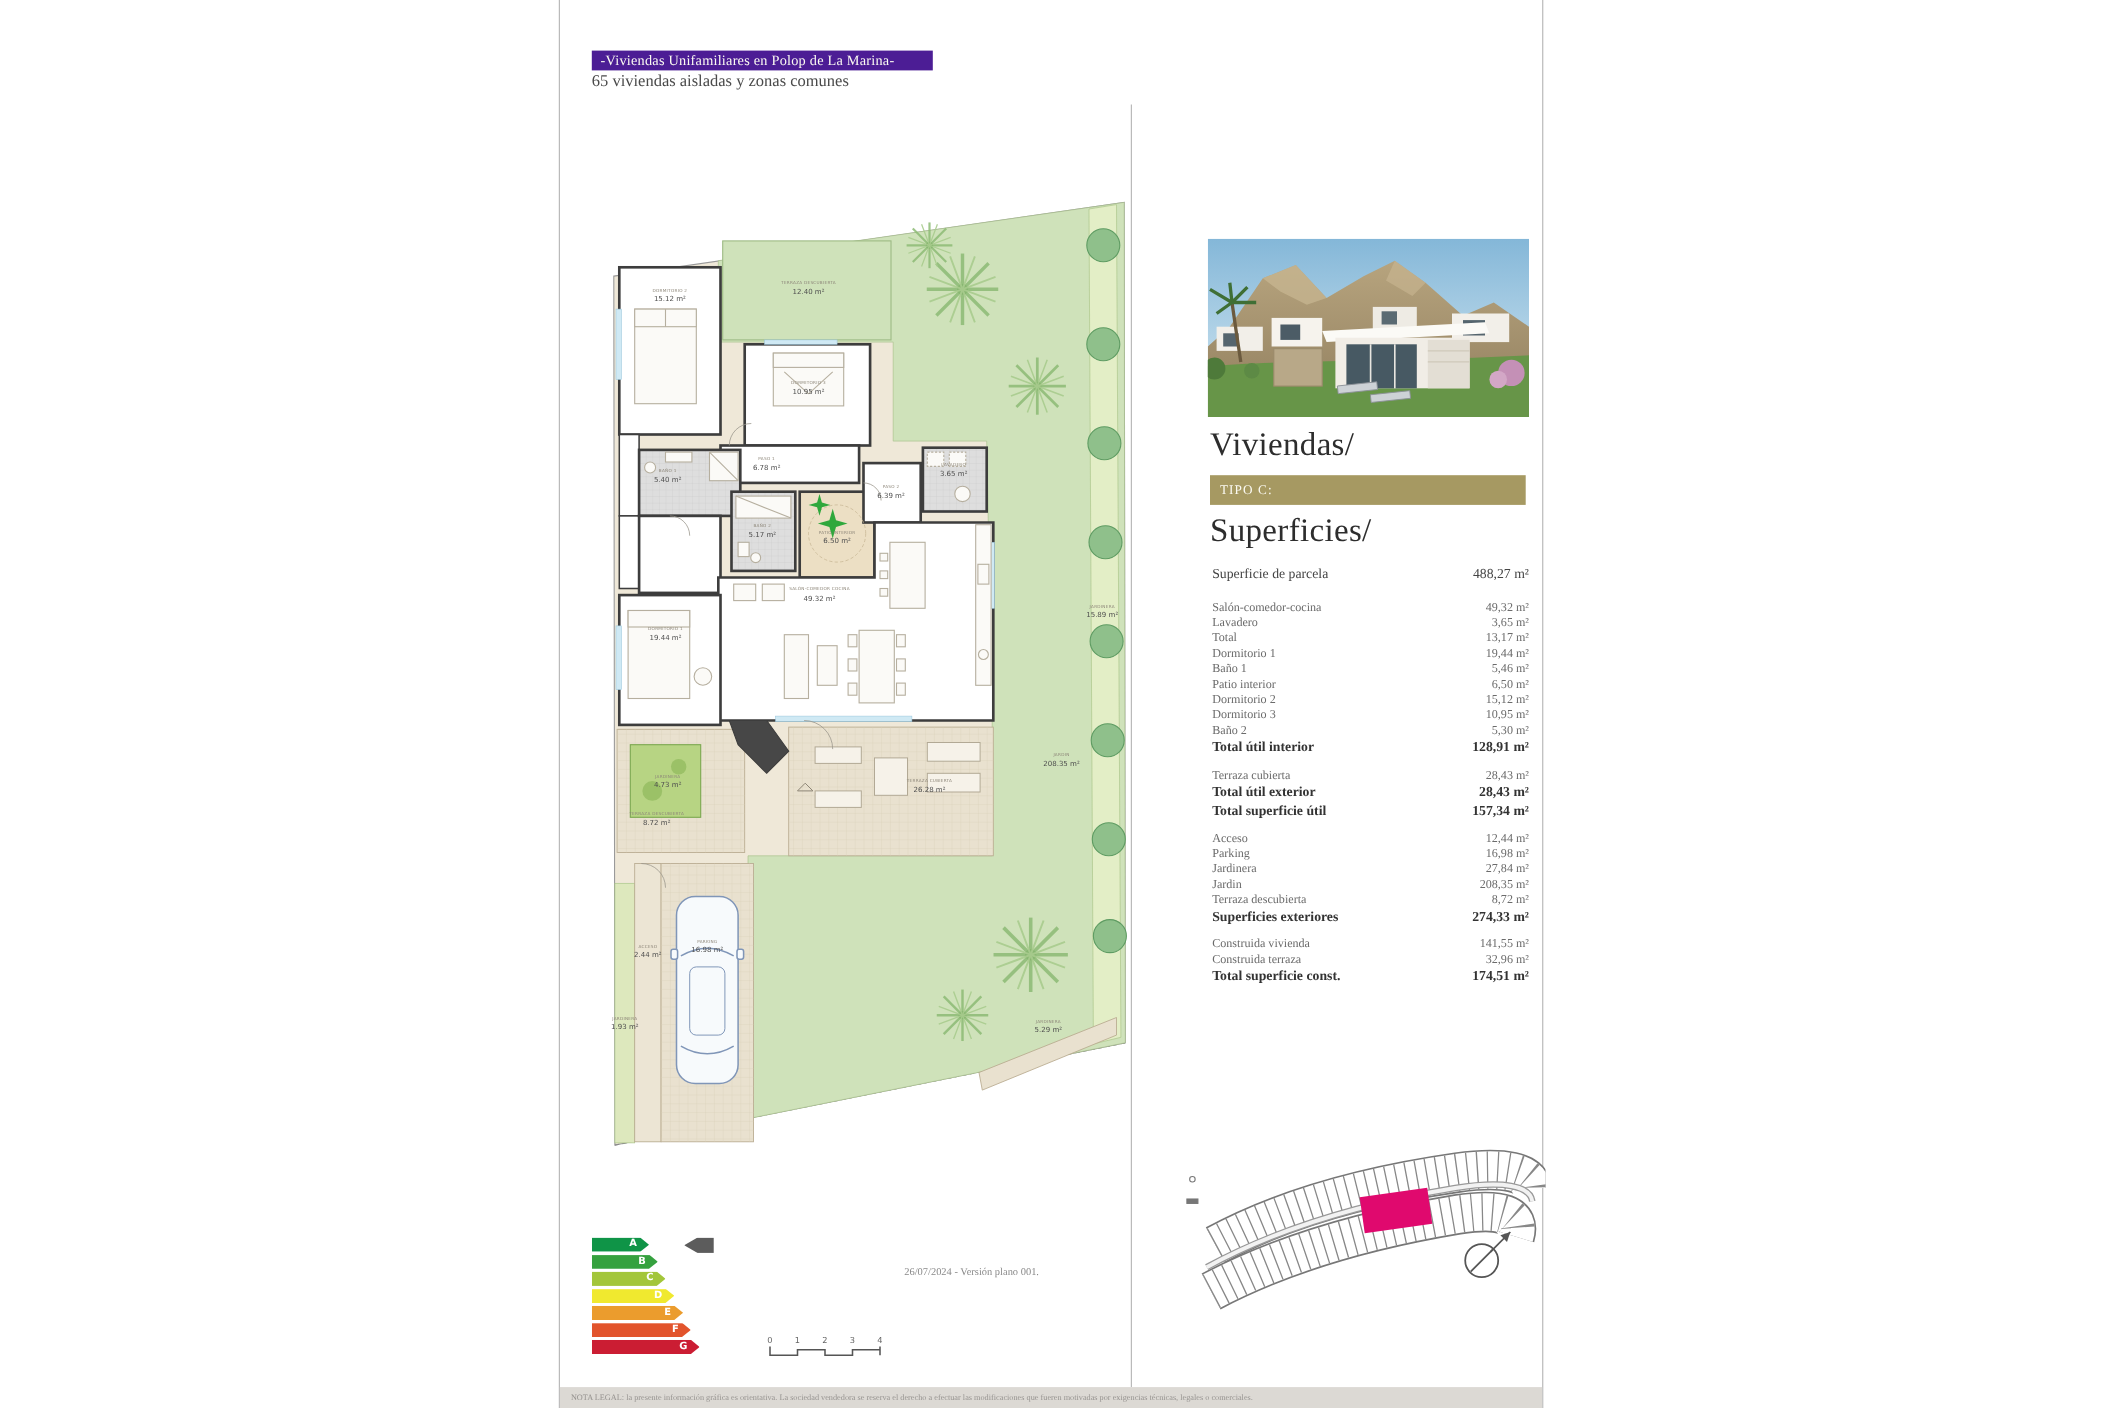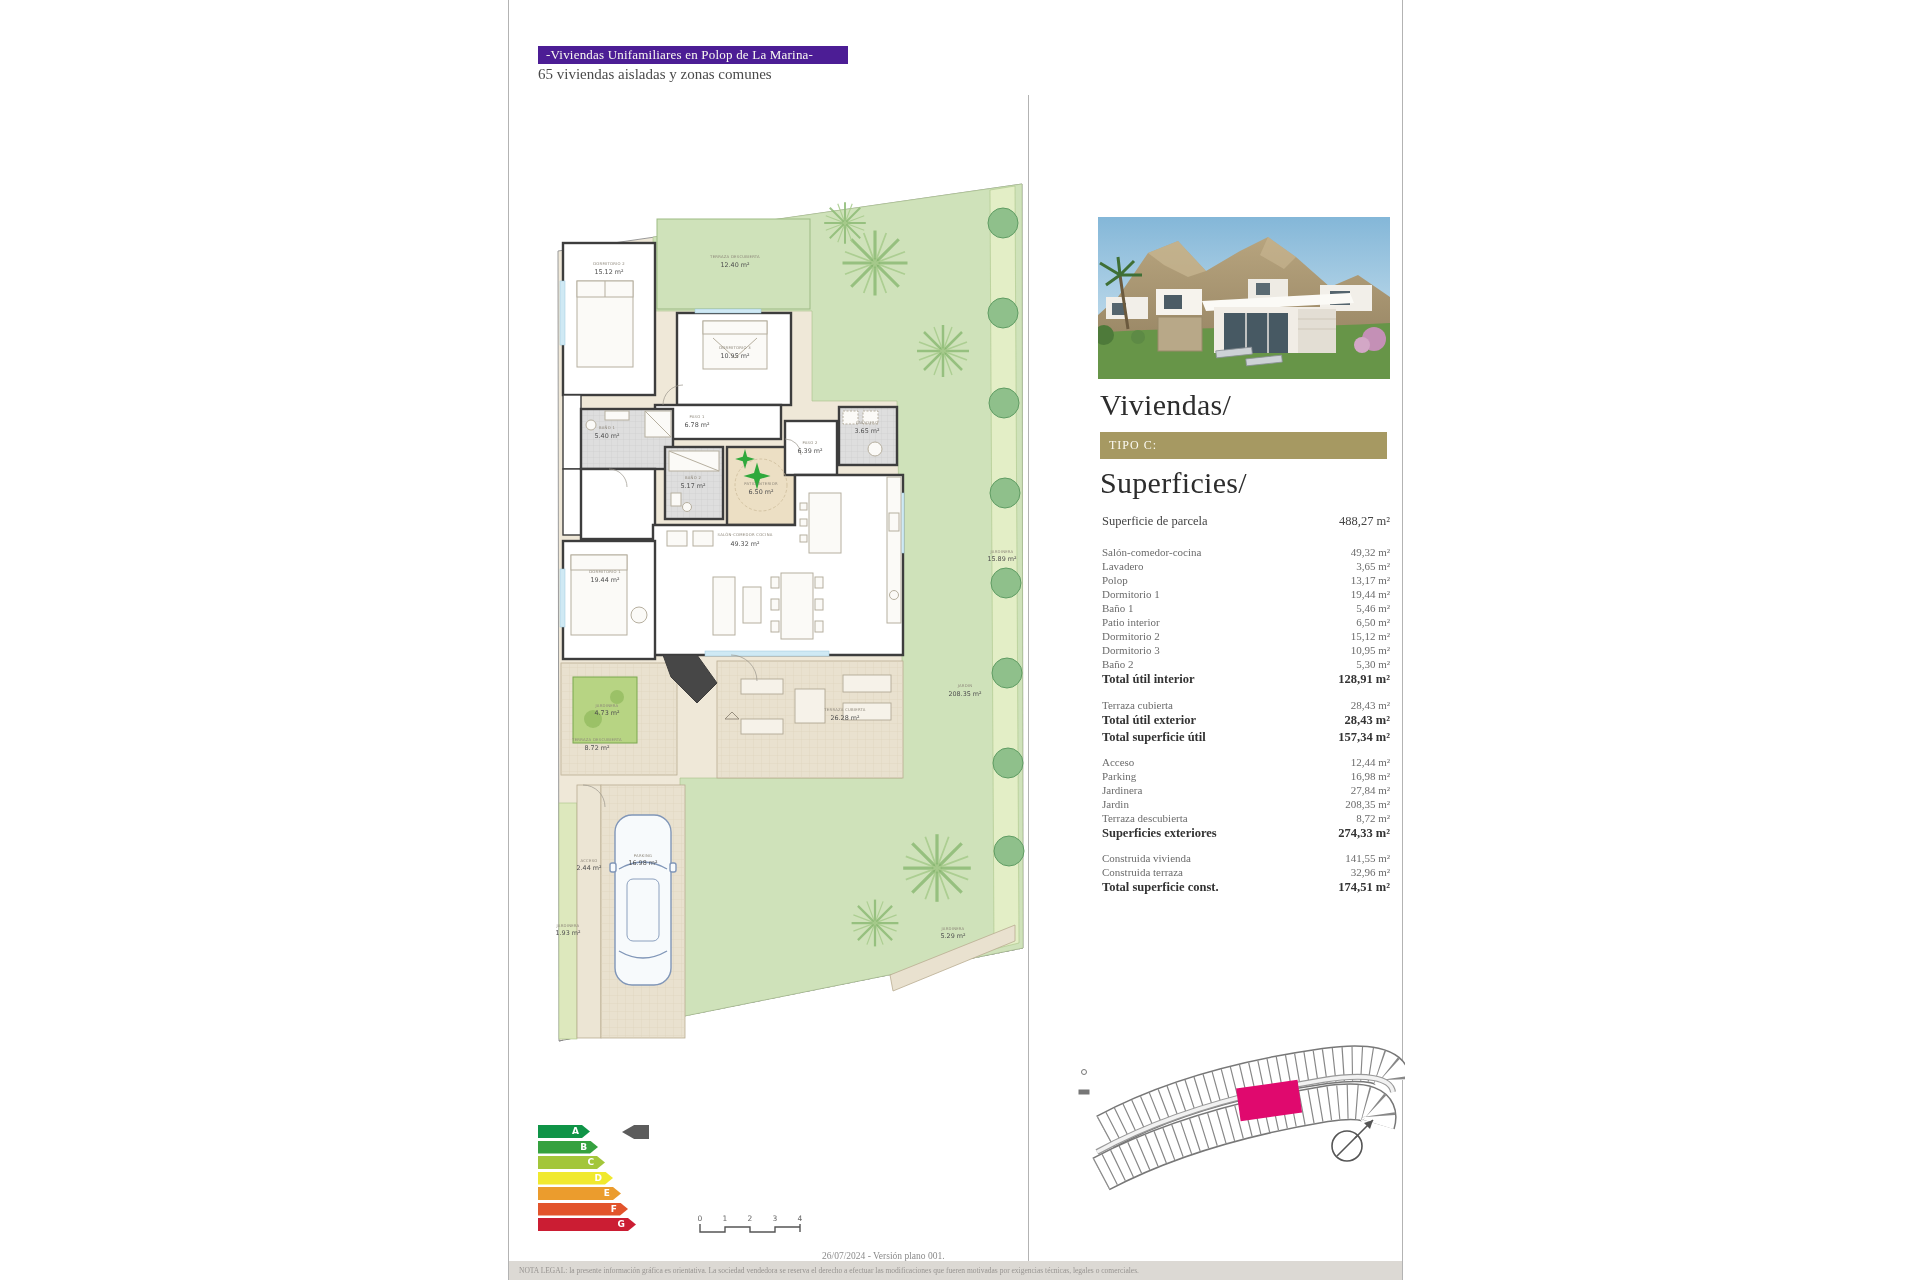--- a/index.html
+++ b/index.html
@@ -20,21 +20,21 @@
   .trow.bg{height:17px;font-size:12.5px;color:#333;font-weight:700;}
   .trow.pc{height:18px;font-size:12.5px;color:#444;margin-bottom:14px;}
   .gap10{height:10px;} .gap9{height:9px;}
   .energy{left:538px;top:1125px;width:160px;}
   .earrow{position:relative;height:13px;margin-bottom:2.5px;
           clip-path:polygon(0 0,calc(100% - 8px) 0,100% 50%,calc(100% - 8px) 100%,0 100%);}
   .earrow span{position:absolute;right:11px;top:0;font-family:"DejaVu Sans",sans-serif;
                font-size:9px;font-weight:bold;color:#fff;line-height:13px;}
   .pointer{left:622px;top:1125px;width:27px;height:14px;background:#5c5c5c;
            clip-path:polygon(0 50%,45% 0,100% 0,100% 100%,45% 100%);}
-  .version{left:822px;top:1251px;font-size:9.5px;color:#8a8a8a;}
+  .version{left:822px;top:1152px;font-size:9.5px;color:#8a8a8a;}
   .legal{left:509px;top:1261px;width:893px;height:19px;background:#dcd9d4;
          font-size:7.5px;color:#969390;line-height:19px;padding-left:10px;box-sizing:border-box;
          font-family:"Liberation Serif",serif;white-space:nowrap;overflow:hidden;}
   svg text{font-family:"DejaVu Sans",sans-serif;}
   .rn{font-size:3.8px;fill:#8d8679;letter-spacing:.25px;text-anchor:middle;}
   .ra{font-size:6.4px;fill:#4f4f4f;text-anchor:middle;}
 </style>
 </head>
 <body>
 
@@ -332,21 +332,21 @@
     </div>
     <div class="trow sm">
         <span>Salón-comedor-cocina</span>
         <span>49,32 m²</span>
       </div>
     <div class="trow sm">
         <span>Lavadero</span>
         <span>3,65 m²</span>
       </div>
     <div class="trow sm">
-        <span>Polop</span>
+        <span>Total</span>
         <span>13,17 m²</span>
       </div>
     <div class="trow sm">
         <span>Dormitorio 1</span>
         <span>19,44 m²</span>
       </div>
     <div class="trow sm">
         <span>Baño 1</span>
         <span>5,46 m²</span>
       </div>

